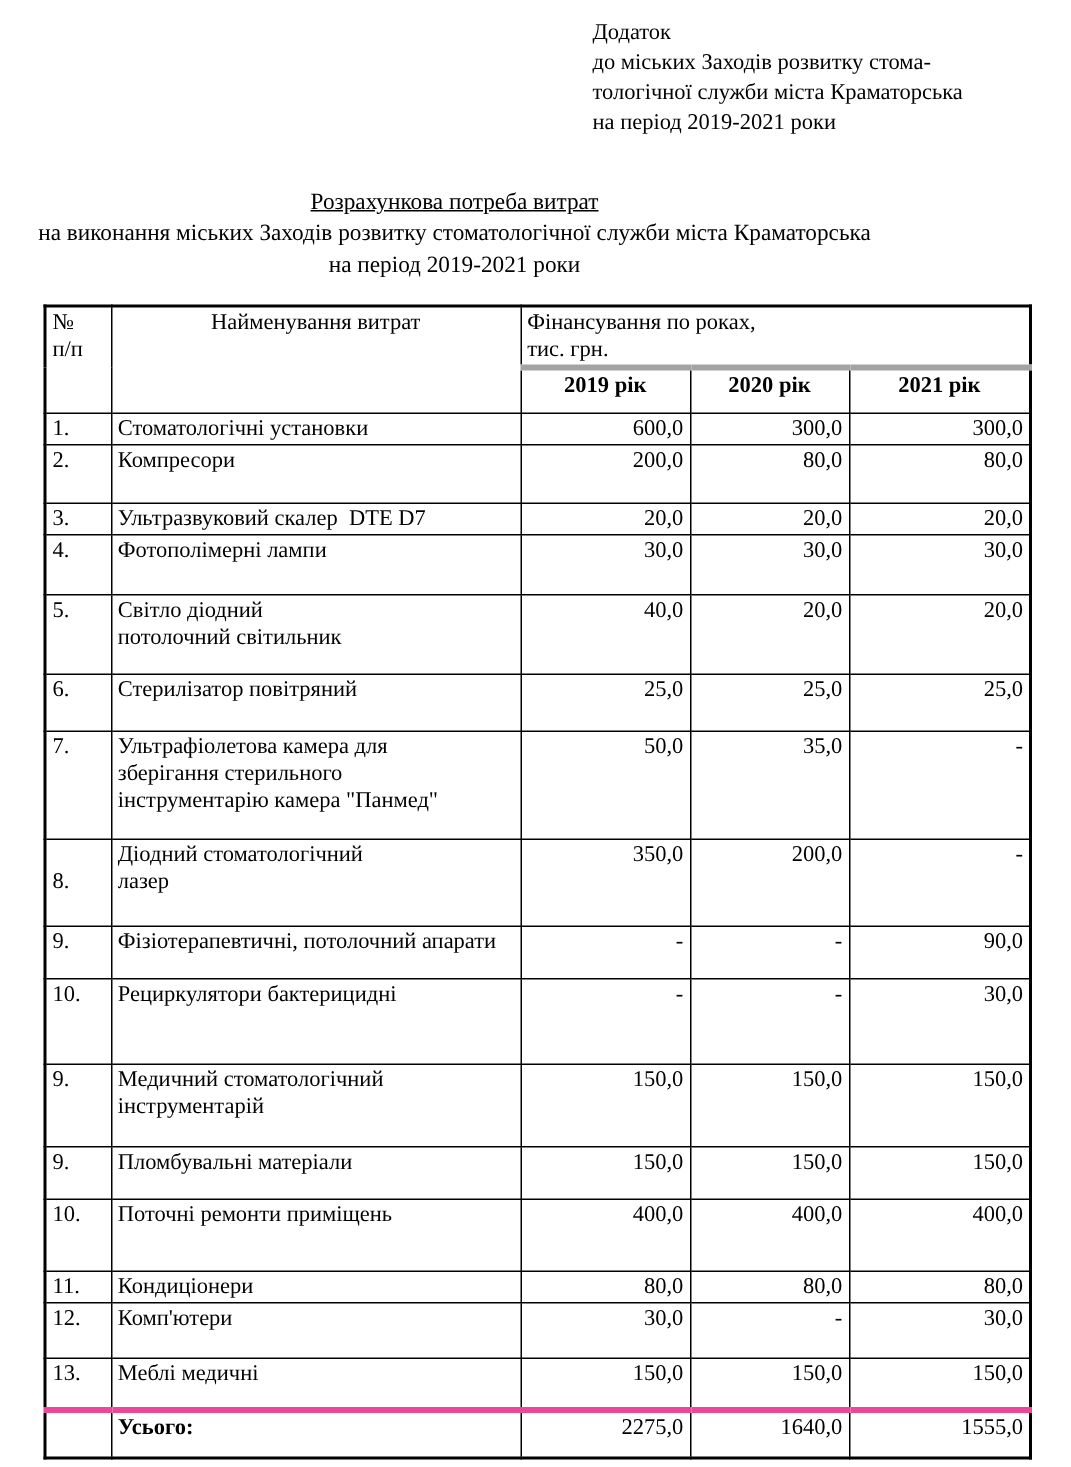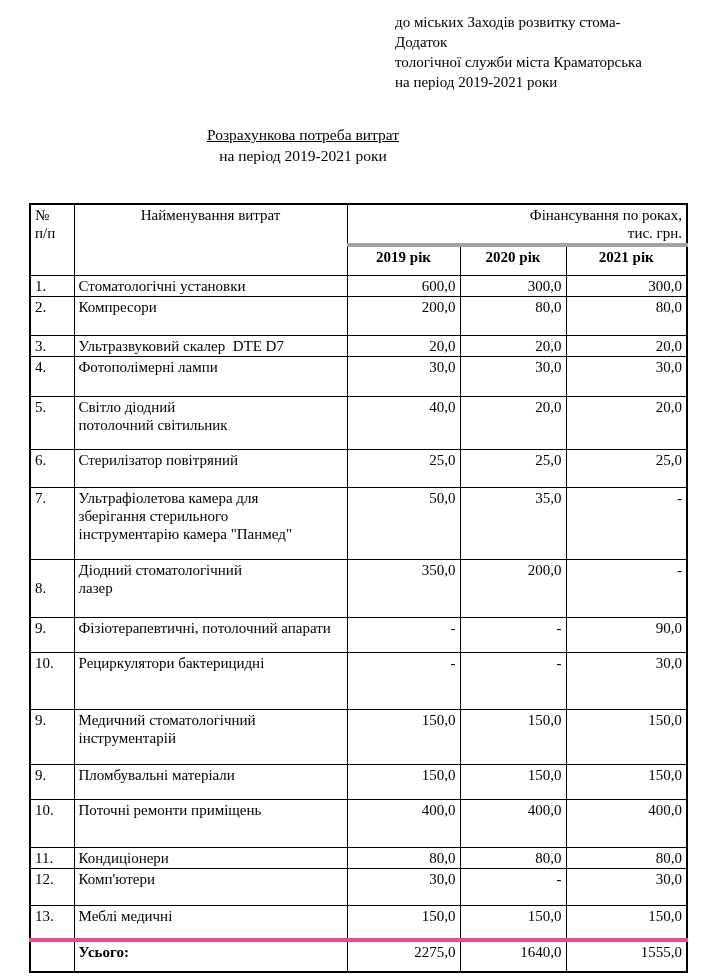--- a/index.html
+++ b/index.html
@@ -62,21 +62,21 @@
   td.h-num {
     vertical-align: top;
     white-space: pre-line;
     padding-left: 6px;
   }
   td.h-name {
     vertical-align: middle;
     text-align: center;
   }
   td.h-fin {
-    text-align: right;
+    text-align: left;
     vertical-align: middle;
     white-space: pre-line;
   }
   td.h-year {
     text-align: center;
     vertical-align: middle;
     font-weight: bold;
   }
   tr.h-years-row td { border-top: 4px solid #a3a3a3; }
 
@@ -87,28 +87,29 @@
   td.c-val  { text-align: right; margin-top: 24px; }
 
   
   tr.total-row td { border-top: 4px solid #ec4899; }
   td.total-label { font-weight: bold; }
 </style>
 </head>
 <body>
 
 <div class="annex">
+  <div>Додаток</div>
   <div>до міських Заходів розвитку стома-</div>
-  <div>Додаток</div>
   <div>тологічної служби міста Краматорська</div>
   <div>на період 2019-2021 роки</div>
 </div>
 
 <div class="title-block">
   <div class="title-line-1">Розрахункова потреба витрат</div>
+  <div class="title-line-2">на виконання міських Заходів розвитку стоматологічної служби міста Краматорська</div>
   <div class="title-line-3">на період 2019-2021 роки</div>
 </div>
 
 <table class="expense">
   <colgroup>
     <col style="width:44px">
     <col style="width:273px">
     <col style="width:113px">
     <col style="width:106px">
     <col style="width:121px">

